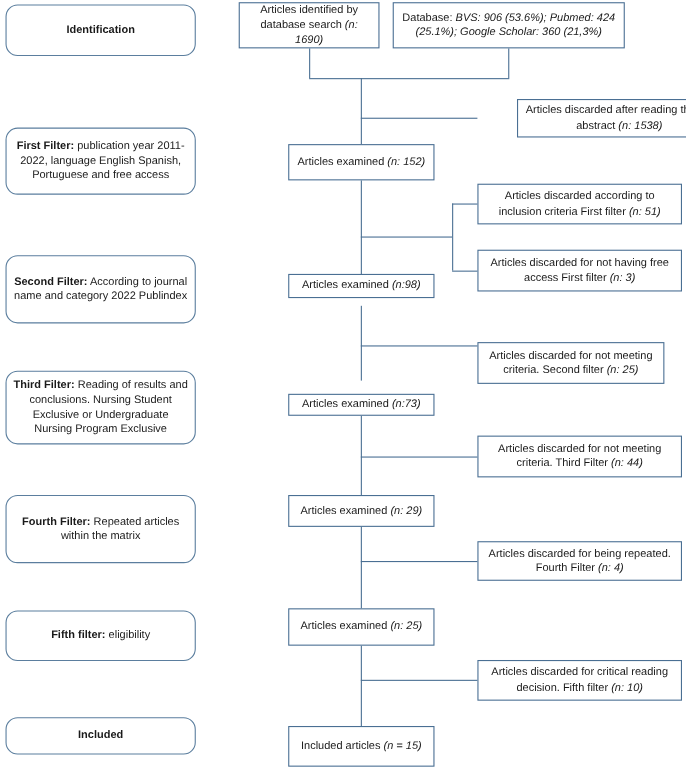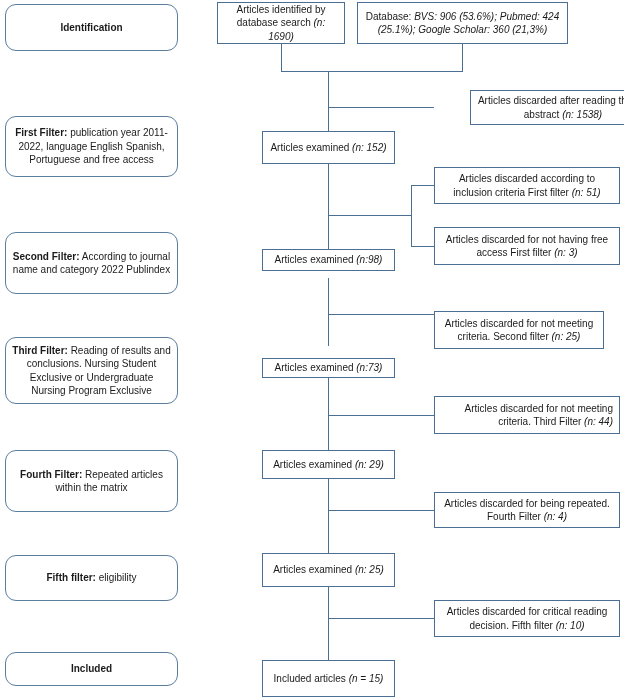--- a/index.html
+++ b/index.html
@@ -124,21 +124,21 @@
   </div>
 
   <div class="box" style="left:434px;top:227px;width:186px;height:38px;">
     <span><span>Articles discarded for not having free access First filter </span><span class="ital">(n: 3)</span></span>
   </div>
 
   <div class="box" style="left:434px;top:295px;width:170px;height:38px;margin-top:16px;">
     <span><span>Articles discarded for not meeting criteria. Second filter </span><span class="ital">(n: 25)</span></span>
   </div>
 
-  <div class="box" style="left:434px;top:396px;width:186px;height:38px;text-align:right;">
+  <div class="box" style="left:434px;top:396px;width:186px;height:38px;">
     <span><span>Articles discarded for not meeting criteria.  Third Filter </span><span class="ital">(n: 44)</span></span>
   </div>
 
   <div class="box" style="left:434px;top:492px;width:186px;height:36px;">
     <span><span>Articles discarded for being repeated. Fourth Filter </span><span class="ital">(n: 4)</span></span>
   </div>
 
   <div class="box" style="left:434px;top:600px;width:186px;height:37px;">
     <span><span>Articles discarded for critical reading decision. Fifth filter </span><span class="ital">(n: 10)</span></span>
   </div>

